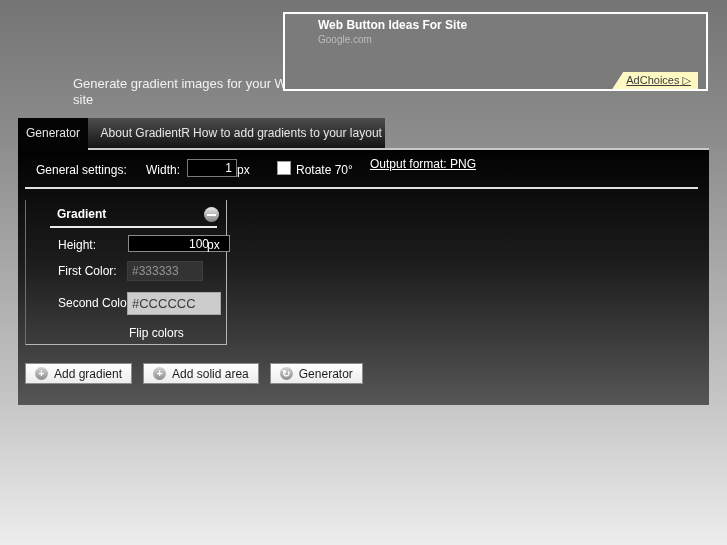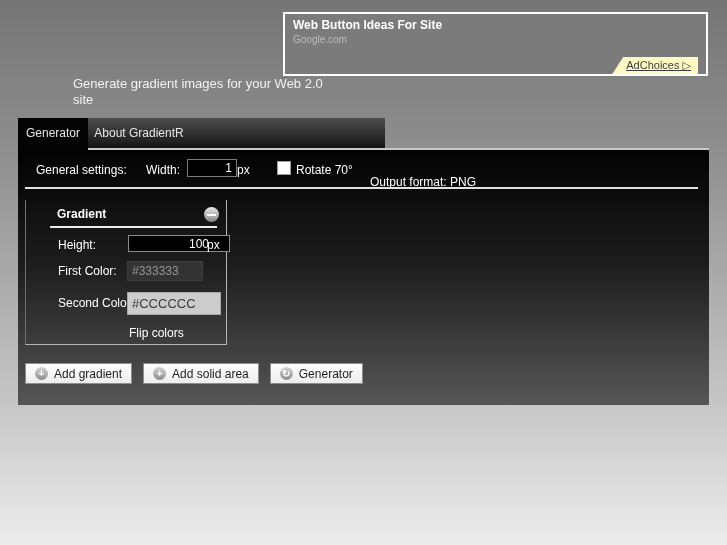--- a/index.html
+++ b/index.html
@@ -8,35 +8,35 @@
         background:linear-gradient(180deg,#757575 0%,#8d8d8d 26%,#c6c6c6 74%,#ededed 100%);}
 
   
   .logo{position:absolute;left:19px;top:12px;font-weight:bold;letter-spacing:-1px;white-space:nowrap;}
   .logo .p1{color:#3a3a3a;font-size:42px;}
   .logo .p2{color:#ffffff;font-size:42px;}
   .logo .p3{color:#ffffff;font-size:23px;}
   .tagline{position:absolute;left:73px;top:76px;width:255px;color:#f2f2f2;font-size:13px;line-height:1.25;}
 
   
-  .ad{position:absolute;left:283px;top:12px;width:425px;height:64px;box-sizing:border-box;
-      border:2px solid #ffffff;background:#7b7b7b;}
+  .ad{position:absolute;left:283px;top:12px;width:425px;height:79px;box-sizing:border-box;
+      border:2px solid #ffffff;background:#7b7b7b;padding-left:25px;}
   .ad-title{color:#ffffff;font-weight:bold;font-size:12px;padding:4px 8px 0;}
   .ad-body{color:#f4f4f4;font-size:11.5px;padding:2px 8px 0;}
   .ad-source{color:#bdbdbd;font-size:10px;padding:2px 8px 0;}
   .adchoices{position:absolute;right:8px;bottom:0;background:#fef9c3;color:#3c3c3c;font-size:11px;
              padding:2px 7px 2px 14px;clip-path:polygon(11px 0,100% 0,100% 100%,0 100%);text-decoration:underline;}
   .adchoices .tri{font-size:11px;color:#2d2d2d;}
 
   
   .tabstrip{position:absolute;left:18px;top:118px;width:367px;height:30px;display:flex;
             background:linear-gradient(#4e4e4e,#141414);z-index:2;}
   .tab{color:#e6e6e6;font-size:12px;line-height:30px;text-align:center;cursor:default;}
   .tab.t1{width:70px;}
-  .tab.t2{width:102px;}
+  .tab.t2{width:102px;text-align:right;}
   .tab.t3{width:195px;}
   .tab.active{background:#040404;height:34px;line-height:30px;z-index:4;position:relative;}
 
   
   .panel{position:absolute;left:18px;top:148px;width:691px;height:257px;box-sizing:border-box;
          border-top:2px solid #c9c9c9;background:linear-gradient(180deg,#020202 0%,#1d1d1d 45%,#565656 100%);z-index:1;}
   .gs-label{position:absolute;color:#ffffff;font-size:12px;}
   .width-input{position:absolute;left:169px;top:9px;width:40px;height:16px;background:#000;
                border:1px solid #7a7a7a;color:#fff;font-size:12px;text-align:right;padding:0 4px;
                font-family:"Liberation Sans",sans-serif;}
@@ -77,31 +77,32 @@
 
   <div class="ad">
     <div class="ad-title">Web Button Ideas For Site</div>
     <div class="ad-source">Google.com</div>
     <div class="adchoices"><span>AdChoices</span> <span class="tri">▷</span></div>
   </div>
 
   <div class="tabstrip">
     <div class="tab t1 active">Generator</div>
     <div class="tab t2">About GradientR</div>
+    <div class="tab t3">How to add gradients to your layout</div>
   </div>
 
   <div class="panel">
 
     <span class="gs-label" style="left:18px;top:13px;">General settings:</span>
     <span class="gs-label" style="left:128px;top:13px;">Width:</span>
     <input class="width-input" type="text" value="1" style="">
     <span class="gs-label" style="left:219px;top:13px;">px</span>
     <span class="checkbox"></span>
     <span class="gs-label" style="left:278px;top:13px;">Rotate 70°</span>
-    <span class="gs-label" style="left:352px;top:25px;text-decoration:underline;">Output format: PNG</span>
+    <span class="gs-label" style="left:352px;top:7px;text-decoration:underline;">Output format: PNG</span>
 
     <div class="separator"></div>
 
     <div class="gpanel">
       <span class="title">Gradient</span>
       <span class="minus-btn">
           <span class="bar"></span>
         </span>
       <div class="underline"></div>
 

